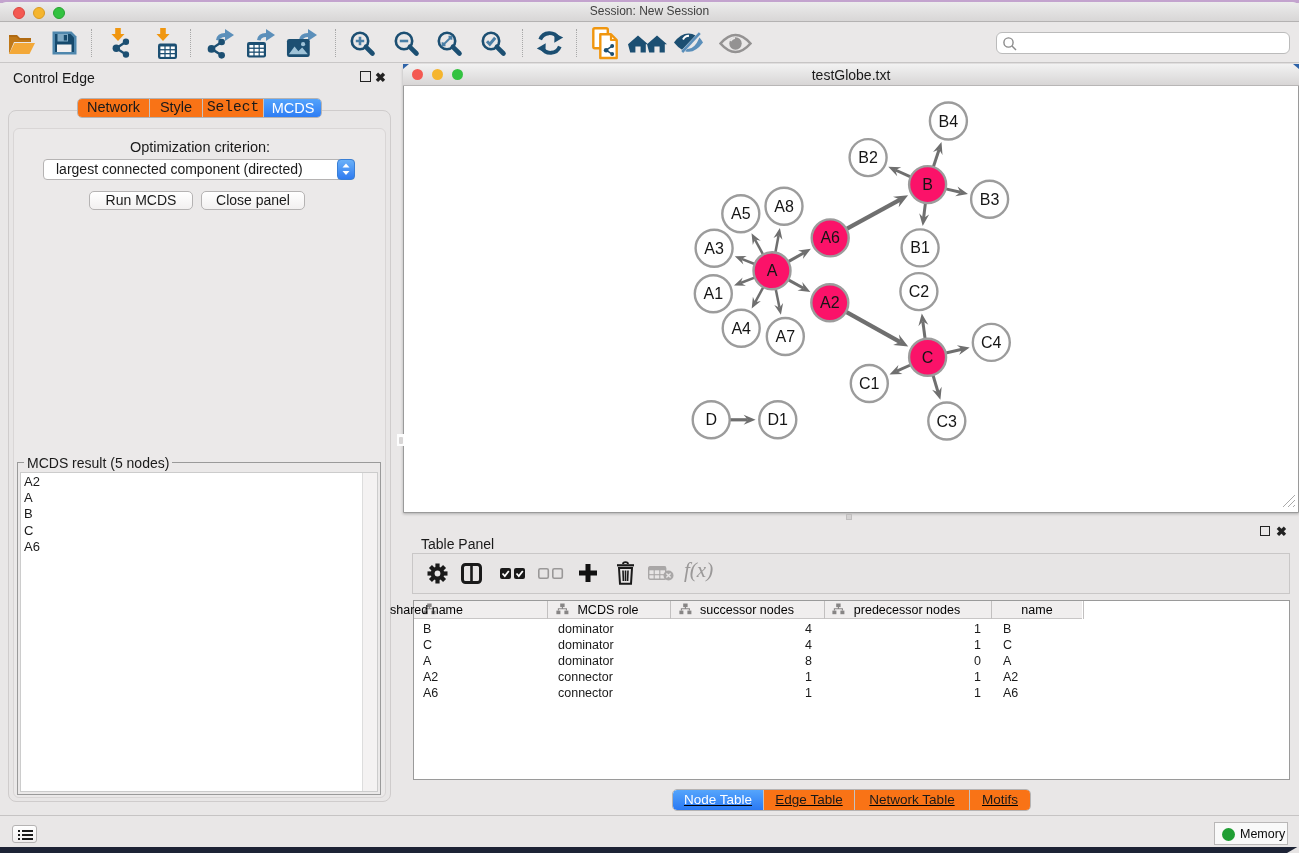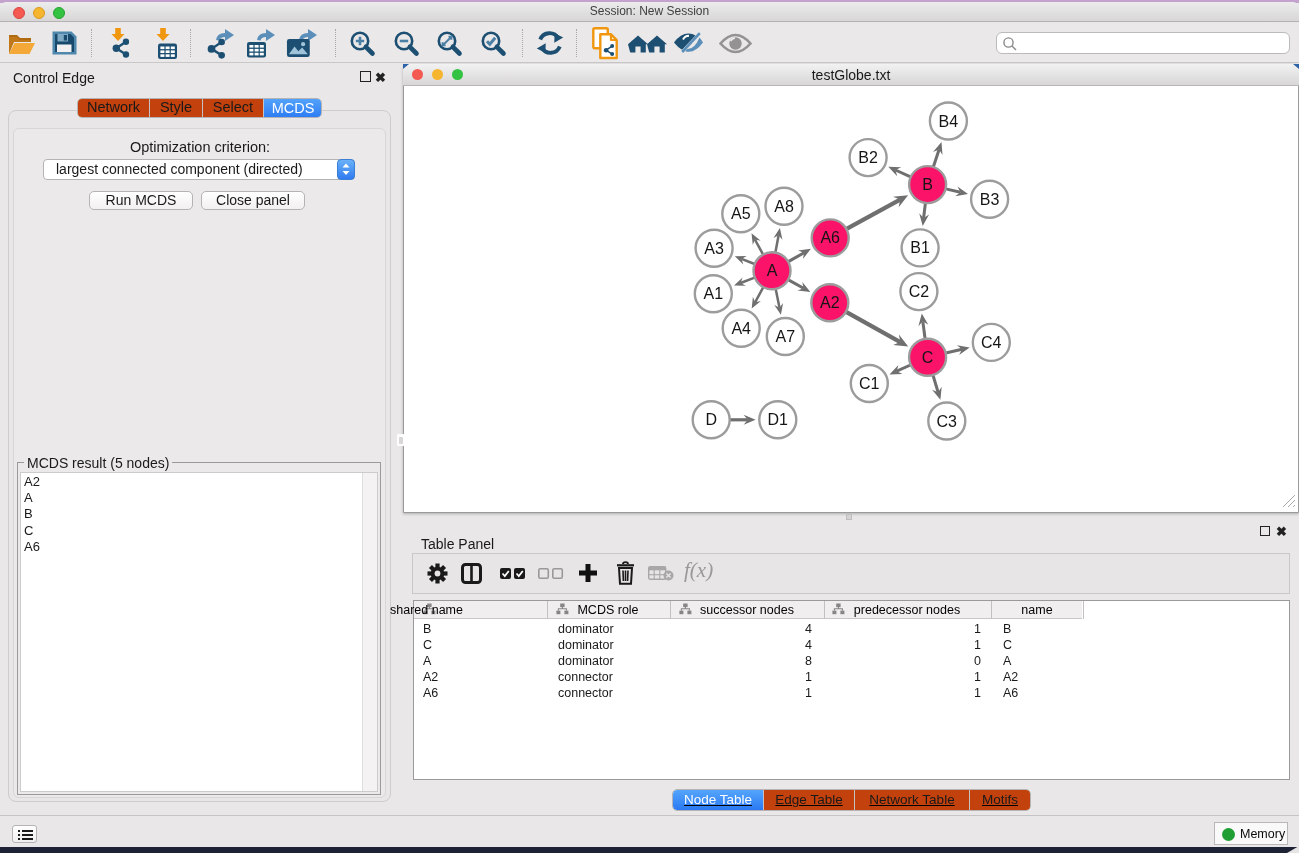--- a/index.html
+++ b/index.html
@@ -12,21 +12,21 @@
 
 #toolbar{left:0;top:23px;width:1299px;height:40px;background:#eae8e8;border-bottom:1px solid #c9c7c7;}
 .sep{position:absolute;top:29px;height:28px;border-left:1px dotted #a8a8a8;}
 
 #search{left:996px;top:32px;width:294px;height:22px;background:#fff;border:1px solid #bbb;border-radius:6px;}
 
 #cpTitle{left:13px;top:70px;font-size:14px;color:#1a1a1a;}
 #cpPanel{left:8px;top:110px;width:383px;height:692px;background:#e8e6e6;border:1px solid #cfcccc;border-radius:8px;}
 #cpPanel2{left:13px;top:128px;width:373px;height:670px;background:#ebe9e9;border:1px solid #d9d6d6;border-radius:6px;}
 .tabgrp{position:absolute;display:flex;background:#fff;border:1px solid #b5b3b3;border-radius:5px;overflow:hidden;}
-.tabgrp .tab{font-size:13.5px;color:#1a1a1a;text-align:center;line-height:17px;border-right:1px solid #c4c2c2;background:#c2410c;}
+.tabgrp .tab{font-size:13.5px;color:#1a1a1a;text-align:center;line-height:17px;border-right:1px solid #c4c2c2;background:#f97316;}
 #ctltabs .tab{font-size:14.5px;}
 #ctltabs .tab.sel{background:linear-gradient(#55a5fc,#2a79f3);color:#fff;border-radius:0 5px 5px 0;margin:-1.5px -1px -1.5px 0;line-height:21px;}
 .tabgrp .tab:last-child{border-right:none;}
 .tabgrp .tab.sel{background:linear-gradient(#55a5fc,#2a79f3);color:#fff;}
 #optLabel{left:9px;top:139px;width:382px;text-align:center;font-size:14.5px;color:#1a1a1a;}
 #combo{left:43px;top:159px;width:312px;height:21px;background:#fff;border:1px solid #b5b3b3;border-radius:4px;font-size:14px;color:#1a1a1a;line-height:19px;padding-left:12px;}
 #comboBtn{left:337px;top:159px;width:18px;height:21px;background:linear-gradient(#6ab1f9,#2f7bf0);border-radius:4px;border:1px solid #3a7fd5;}
 .btn{position:absolute;background:linear-gradient(#ffffff,#f2f0f0);border:1px solid #b5b3b3;border-radius:5px;font-size:14px;color:#1a1a1a;text-align:center;}
 #grpBox{left:17px;top:462px;width:364px;height:333px;border:1px solid #9a9a9a;}
 #grpLabel{left:24px;top:455px;background:#ebe9e9;padding:0 3px;font-size:14px;color:#1a1a1a;}
@@ -215,21 +215,21 @@
   </svg>
 
 <div class="abs" id="cpTitle">Control Edge</div>
 <div class="wbtn" style="left:360px;top:71px;width:11px;height:11px;border:1.5px solid #222;"></div>
 <div class="wbtn" style="left:375px;top:70px;font-weight:bold;">✖</div>
 <div class="abs" id="cpPanel"></div>
 <div class="abs" id="cpPanel2"></div>
 <div class="tabgrp" id="ctltabs" style="left:77px;top:98px;">
 <div class="tab" style="width:72px;">Network</div>
 <div class="tab" style="width:53px;">Style</div>
-<div class="tab" style="width:61px;">Select</div>
+<div class="tab" style="width:61px;font-family:Liberation Mono, monospace;">Select</div>
 <div class="tab sel" style="width:58px;border-radius:0 4px 4px 0;">MCDS</div>
 </div>
 <div class="abs" id="optLabel">Optimization criterion:</div>
 <div class="abs" id="combo">largest connected component (directed)</div>
 <div class="abs" id="comboBtn"><svg width="16" height="19" viewBox="0 0 16 19">
       <path d="M4.5 7.5 L8 3.5 L11.5 7.5 Z M4.5 11 L8 15 L11.5 11 Z" fill="#fff"></path>
     </svg></div>
 <div class="btn" style="left:89px;top:191px;width:104px;height:19px;line-height:17px;">Run MCDS</div>
 <div class="btn" style="left:201px;top:191px;width:104px;height:19px;line-height:17px;">Close panel</div>
 <div class="abs" id="grpBox"></div>

